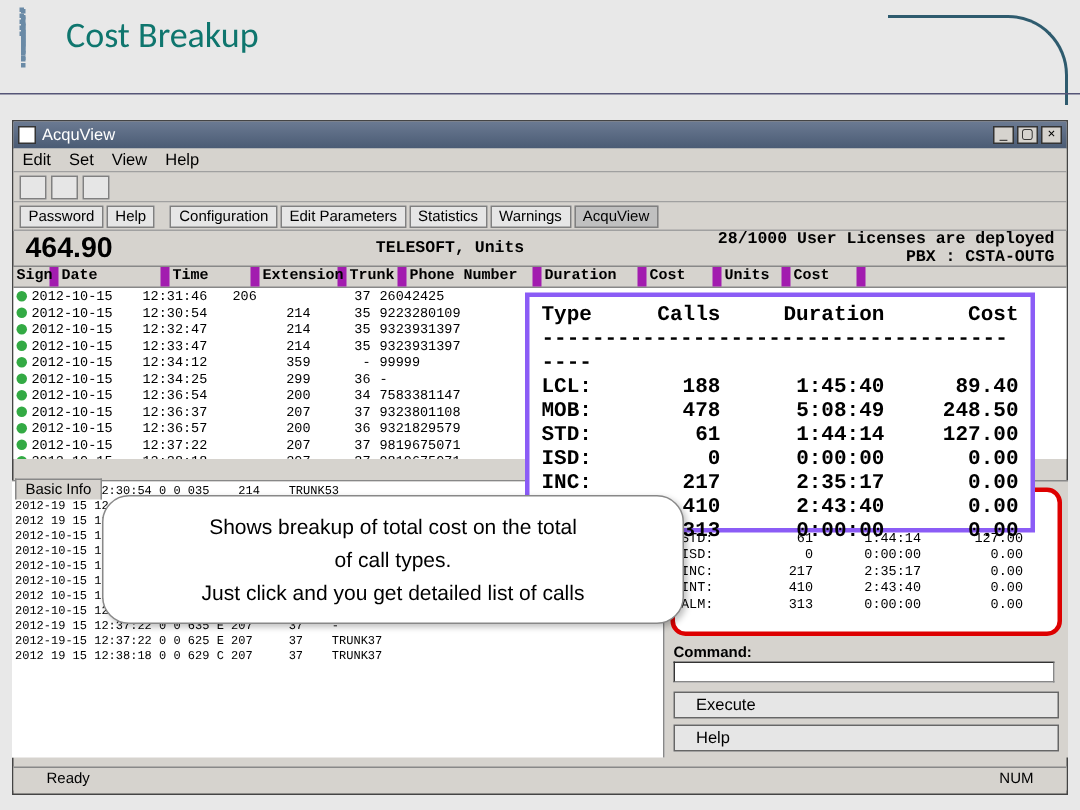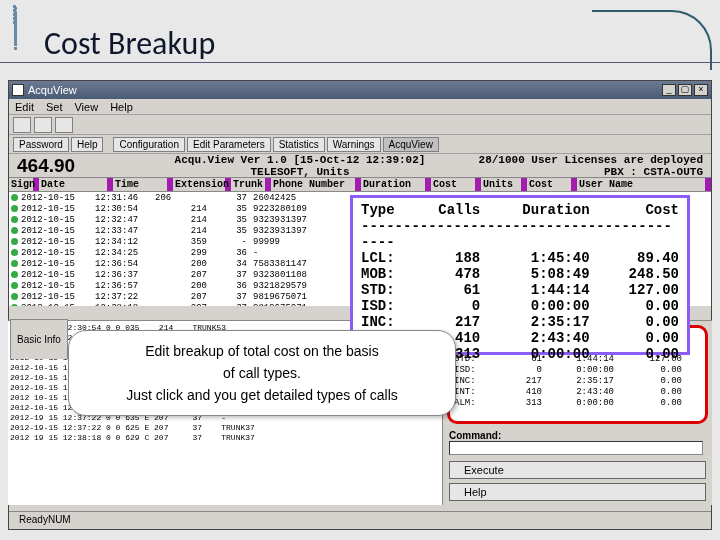--- a/index.html
+++ b/index.html
@@ -21,25 +21,25 @@
   .dot-corner span {
     display: inline-block;
     width: 3px;
     height: 3px;
     background: #6a8aa6;
     margin: 1px;
   }
   .dot-corner .row { display: block; line-height: 5px; }
   .slide-title {
     position: absolute;
-    top: 24px;
+    top: 9px;
     left: 44px;
-    font-size: 32px;
+    font-size: 24px;
     font-weight: 400;
-    color: #0f172a;
+    color: #0f766e;
     font-family: Calibri, Arial, sans-serif;
     z-index: 30;
   }
   .title-underline {
     position: absolute;
     top: 62px;
     left: 0;
     width: 720px;
     height: 1px;
     background: #557;
@@ -310,34 +310,34 @@
   .statusbar {
     position: absolute;
     bottom: 2px;
     left: 0;
     height: 16px;
     width: 100%;
     background: #d6d3ce;
     border-top: 1px solid #888;
     display: flex;
     align-items: center;
-    justify-content: flex-start;
+    justify-content: space-between;
     font-size: 10px;
-    padding: 0 10px;
+    padding: 0 22px;
     margin-top: 48px;
   }
   .tab-basic {
     position: absolute;
     left: 10px;
     top: 319px;
     background: #d6d3ce;
     border: 1px solid #888;
     border-bottom: none;
     font-size: 10px;
-    padding: 14px 6px;
+    padding: 1px 6px;
     z-index: 10;
   }
 </style>
 </head>
 <body>
 
 <div class="dot-corner">
   <span class="row"><span></span><span></span><span></span><span></span><span></span></span>
   <span class="row"><span></span><span></span><span></span><span></span><span></span></span>
   <span class="row"><span></span><span></span><span></span><span></span><span></span></span>
@@ -376,41 +376,39 @@
     <span class="twbtn">Edit Parameters</span>
     <span class="twbtn">Statistics</span>
     <span class="twbtn">Warnings</span>
     <span class="twbtn active">AcquView</span>
   </div>
 
   <div class="total-area">
     <div class="big-total">464.90</div>
     <div style="flex:1"></div>
     <div class="hdr-center">
-      <div>Acqu.View Ver 1.0 [15-Oct-12 12:39:02]</div>
       <div>TELESOFT, Units</div>
     </div>
     <div class="hdr-right">
       <div>28/1000 User Licenses are deployed</div>
       <div>PBX : CSTA-OUTG</div>
     </div>
   </div>
 
   <div class="col-headers">
     <span style="width:30px">Sign</span>
     <span style="width:74px">Date</span>
     <span style="width:60px">Time</span>
     <span style="width:58px">Extension</span>
     <span style="width:40px">Trunk</span>
     <span style="width:90px">Phone Number</span>
     <span style="width:70px">Duration</span>
     <span style="width:50px">Cost</span>
     <span style="width:46px">Units</span>
     <span style="width:50px">Cost</span>
-    <span style="flex:1">User Name</span>
   </div>
 
   <div class="data-rows" id="data-rows">
       <div class="r"><span class="led"></span><span style="width:74px">2012-10-15</span><span style="width:60px">12:31:46</span><span style="width:58px;padding-right:6px">206</span><span style="width:40px;text-align:right;padding-right:6px">37</span><span style="width:90px">26042425</span></div>
       <div class="r"><span class="led"></span><span style="width:74px">2012-10-15</span><span style="width:60px">12:30:54</span><span style="width:58px;text-align:right;padding-right:6px">214</span><span style="width:40px;text-align:right;padding-right:6px">35</span><span style="width:90px">9223280109</span></div>
       <div class="r"><span class="led"></span><span style="width:74px">2012-10-15</span><span style="width:60px">12:32:47</span><span style="width:58px;text-align:right;padding-right:6px">214</span><span style="width:40px;text-align:right;padding-right:6px">35</span><span style="width:90px">9323931397</span></div>
       <div class="r"><span class="led"></span><span style="width:74px">2012-10-15</span><span style="width:60px">12:33:47</span><span style="width:58px;text-align:right;padding-right:6px">214</span><span style="width:40px;text-align:right;padding-right:6px">35</span><span style="width:90px">9323931397</span></div>
       <div class="r"><span class="led"></span><span style="width:74px">2012-10-15</span><span style="width:60px">12:34:12</span><span style="width:58px;text-align:right;padding-right:6px">359</span><span style="width:40px;text-align:right;padding-right:6px">-</span><span style="width:90px">99999</span></div>
       <div class="r"><span class="led"></span><span style="width:74px">2012-10-15</span><span style="width:60px">12:34:25</span><span style="width:58px;text-align:right;padding-right:6px">299</span><span style="width:40px;text-align:right;padding-right:6px">36</span><span style="width:90px">-</span></div>
       <div class="r"><span class="led"></span><span style="width:74px">2012-10-15</span><span style="width:60px">12:36:54</span><span style="width:58px;text-align:right;padding-right:6px">200</span><span style="width:40px;text-align:right;padding-right:6px">34</span><span style="width:90px">7583381147</span></div>
@@ -547,16 +545,16 @@
       <div class="orow">
         <span>ALM:</span>
         <span>313</span>
         <span>0:00:00</span>
         <span>0.00</span>
       </div>
     </div>
 </div>
 
 <div class="callout">
-  <div>Edit breakup of total cost on the basis</div>
+  <div>Shows breakup of total cost on the total</div>
   <div>of call types.</div>
-  <div>Just click and you get detailed types of calls</div>
+  <div>Just click and you get detailed list of calls</div>
 </div>
 
 </body></html>

